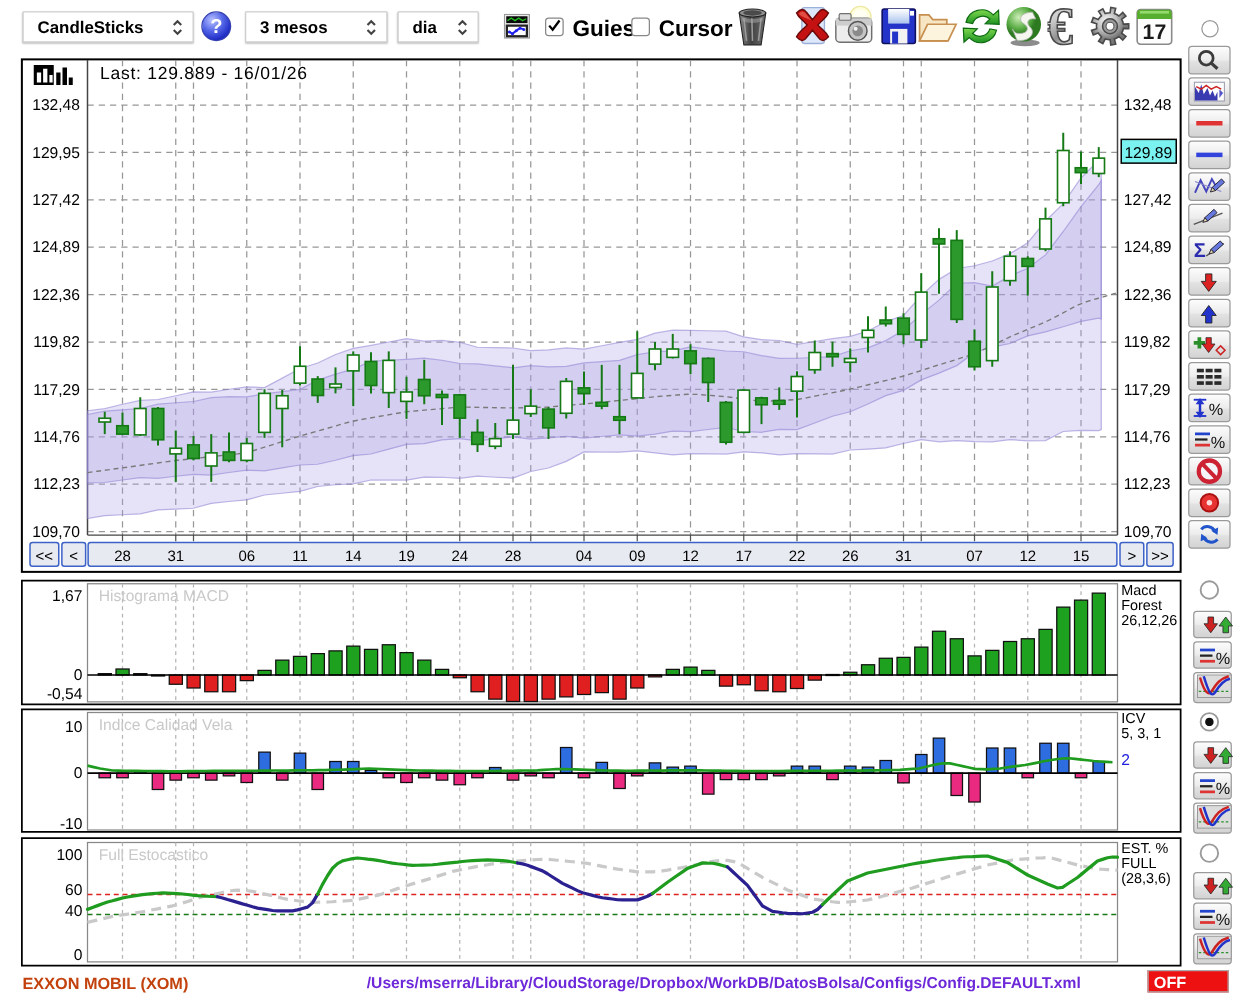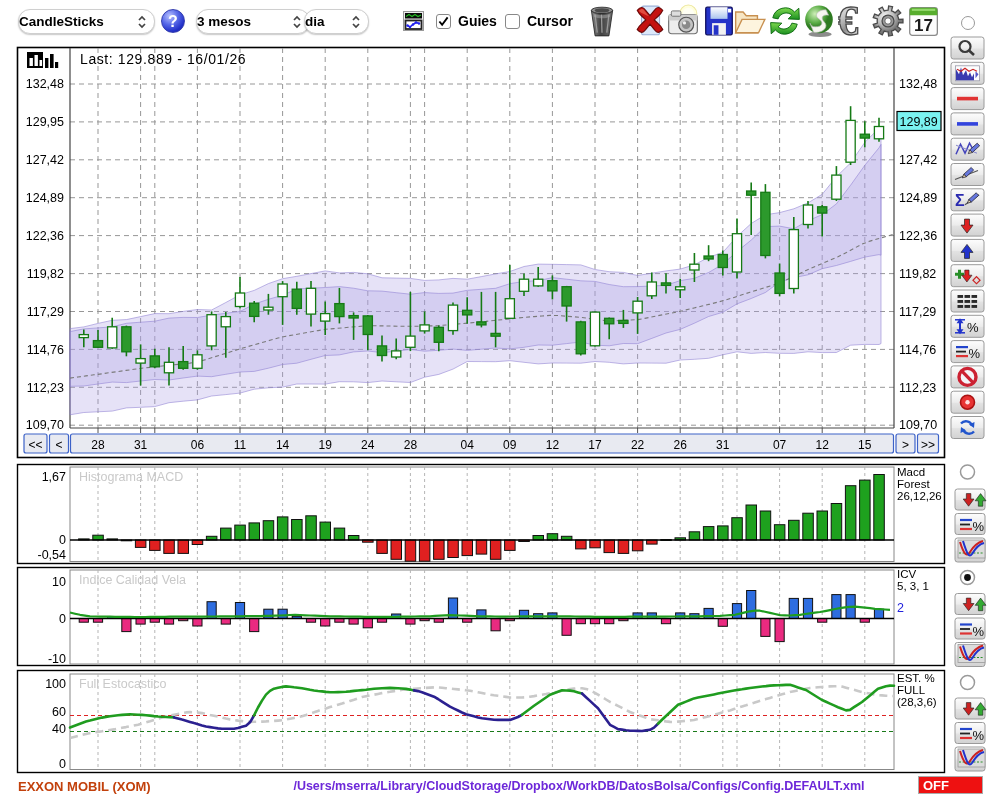--- a/index.html
+++ b/index.html
@@ -1,25 +1,25 @@
 <!DOCTYPE html>
 <html><head><meta charset="utf-8"><title>chart</title>
 <style>
 * { margin:0; padding:0; box-sizing:border-box; }
 html,body { width:1000px; height:800px; background:#fff; font-family:"Liberation Sans",sans-serif; overflow:hidden; position:relative; }
-.pop { position:absolute; top:9px; height:25px; background:#fff; border:1px solid #cfcfcf; border-radius:12px;
+.pop { position:absolute; top:9px; height:25px; background:#fff; border:1px solid #cfcfcf; border-radius:1px;
        box-shadow:0 1px 1.5px rgba(0,0,0,0.22); font-size:13.5px; font-weight:bold; color:#000;
-       line-height:23px; }
+       line-height:23px; padding-left:11px; }
 .chev { position:absolute; right:7px; top:5px; }
 .help { position:absolute; left:161px; top:9px; width:24px; height:24px; border-radius:50%;
         background:radial-gradient(circle at 35% 28%, #b8c2ff 0%, #5668e8 40%, #2230c8 72%, #141c92 100%);
         border:1.5px solid #3640b0; color:#fff; font-size:16px; font-weight:bold; text-align:center; line-height:23px; }
 .cb { position:absolute; top:14px; width:15px; height:15px; background:#fff; border:1.5px solid #888; border-radius:3px; text-align:center; }
 .cb svg { vertical-align:2px; }
-.cblab { position:absolute; top:13px; font-size:14px; font-weight:bold; color:#000; }
+.cblab { position:absolute; top:13px; font-size:18px; font-weight:bold; color:#000; }
 </style></head>
 <body>
 <svg width="1000" height="800" style="position:absolute;left:0;top:0" font-family="Liberation Sans, sans-serif" fill="#000">
     <rect x="17.5" y="47.5" width="927" height="410" fill="#fff" stroke="#000" stroke-width="1.6"></rect>
     <line x1="70" y1="84.0" x2="894" y2="84.0" stroke="#979797" stroke-width="1" stroke-dasharray="5,4"></line>
     <text x="64" y="88.2" font-size="12.5" text-anchor="end">132,48</text>
     <text x="899" y="88.2" font-size="12.5">132,48</text>
     <line x1="70" y1="121.9" x2="894" y2="121.9" stroke="#979797" stroke-width="1" stroke-dasharray="5,4"></line>
     <text x="64" y="126.1" font-size="12.5" text-anchor="end">129,95</text>
     <text x="899" y="126.1" font-size="12.5">129,95</text>
@@ -613,21 +613,21 @@
   </svg>
 <div class="pop" style="left:18px;width:137px">CandleSticks<svg class="chev" width="10" height="14" viewBox="0 0 10 14">
       <polyline points="2,5 5,2 8,5" fill="none" stroke="#444" stroke-width="1.7"></polyline>
       <polyline points="2,9 5,12 8,9" fill="none" stroke="#444" stroke-width="1.7"></polyline>
     </svg></div>
 <div class="help">?</div>
 <div class="pop" style="left:196px;width:114px">3 mesos<svg class="chev" width="10" height="14" viewBox="0 0 10 14">
       <polyline points="2,5 5,2 8,5" fill="none" stroke="#444" stroke-width="1.7"></polyline>
       <polyline points="2,9 5,12 8,9" fill="none" stroke="#444" stroke-width="1.7"></polyline>
     </svg></div>
-<div class="pop" style="left:304px;width:65px">dia<svg class="chev" width="10" height="14" viewBox="0 0 10 14">
+<div class="pop" style="left:318px;width:65px">dia<svg class="chev" width="10" height="14" viewBox="0 0 10 14">
       <polyline points="2,5 5,2 8,5" fill="none" stroke="#444" stroke-width="1.7"></polyline>
       <polyline points="2,9 5,12 8,9" fill="none" stroke="#444" stroke-width="1.7"></polyline>
     </svg></div>
 <svg style="position:absolute;left:403px;top:11px" width="21" height="20">
     <rect x="0.5" y="0.5" width="20" height="19" fill="#ececec" stroke="#999" stroke-width="1"></rect>
     <rect x="2" y="2" width="17" height="5.5" fill="#0a0a0a"></rect>
     <polyline points="3,5.5 6,3.5 9,5.5 12,3.5 15,5.5 18,4" fill="none" stroke="#22bb22" stroke-width="1.1"></polyline>
     <rect x="2.5" y="9.5" width="16" height="8.5" fill="#fff" stroke="#222" stroke-width="1.8"></rect>
     <polyline points="4.5,14.5 7,16 10,13.5 13,11.5 16,12.5" fill="none" stroke="#2222ee" stroke-width="1.6"></polyline>
     <circle cx="4.5" cy="14.5" r="1.2" fill="#2222ee"></circle>

